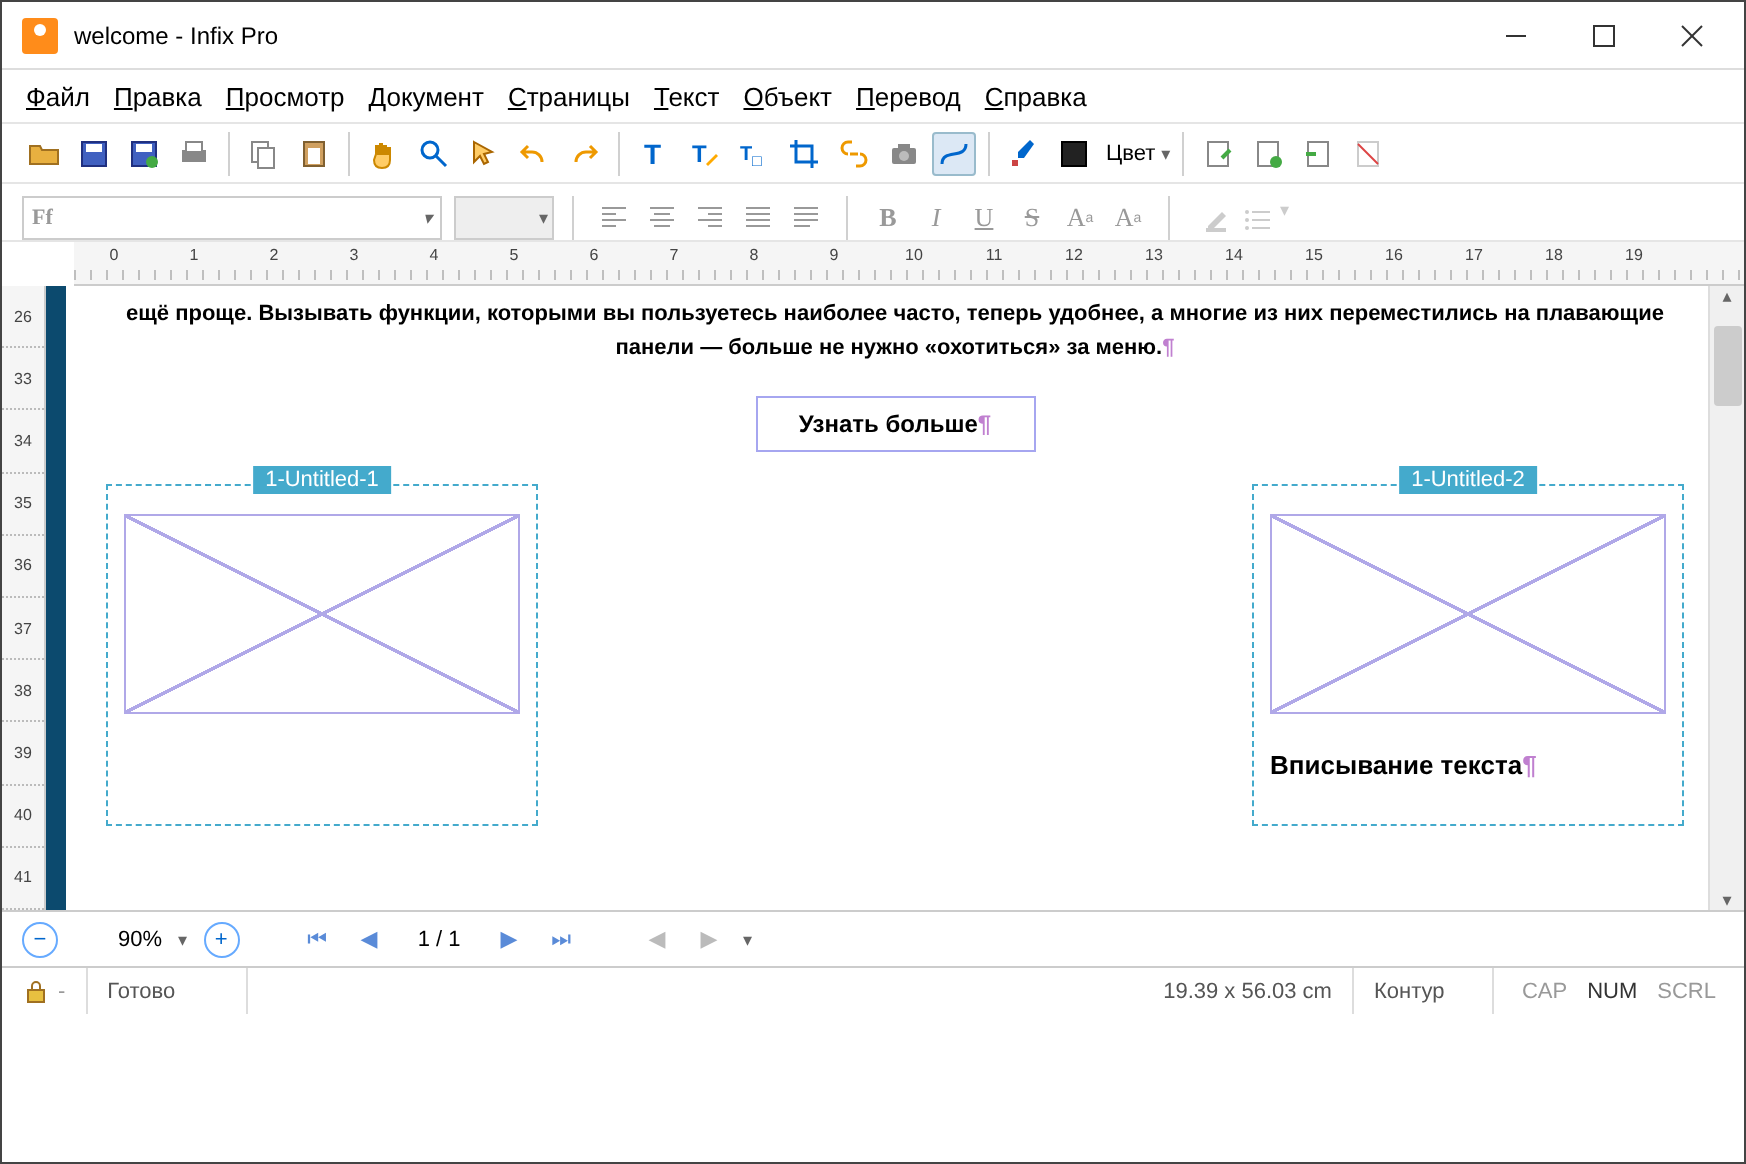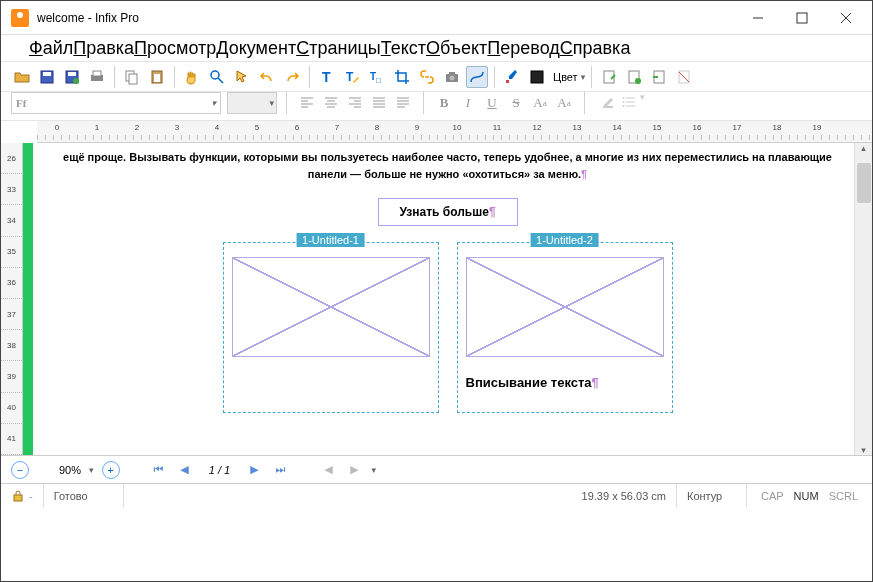--- a/index.html
+++ b/index.html
@@ -4,65 +4,65 @@
 <style>
 * { margin:0; padding:0; box-sizing:border-box; font-family:"Segoe UI",Tahoma,sans-serif; }
 body { background:#fff; width:873px; height:582px; overflow:hidden; border:1px solid #444; }
 .titlebar { height:34px; display:flex; align-items:center; padding:0 4px 0 10px; border-bottom:1px solid #ddd; }
 .titlebar-icon { width:18px; height:18px; background:#ff8c1a; border-radius:2px; margin-right:8px; position:relative; }
 .titlebar-icon::after { content:""; position:absolute; top:3px; left:6px; width:6px; height:6px; background:#fff; border-radius:50%; }
 .titlebar-title { font-size:12px; flex:1; }
 .winbtns { display:flex; gap:0; }
 .winbtn { width:44px; height:30px; display:flex; align-items:center; justify-content:center; font-size:14px; color:#333; }
 .winbtn svg { width:12px; height:12px; stroke:#333; stroke-width:1; fill:none; }
-.menubar { height:26px; display:flex; align-items:center; padding:0 28px; font-size:18px; }
+.menubar { height:26px; display:flex; align-items:center; gap:12px; padding:0 12px; font-size:13px; }
 .menubar span { cursor:default; }
 .menubar span u { text-decoration:underline; }
 .toolbar { height:30px; display:flex; align-items:center; gap:3px; padding:0 10px; border-top:1px solid #e5e5e5; }
 .sep { width:1px; height:22px; background:#d0d0d0; margin:0 3px; }
 .tbtn { width:22px; height:22px; display:flex; align-items:center; justify-content:center; border-radius:2px; }
 .tbtn svg { width:16px; height:16px; }
 .color-label { font-size:11px; margin-left:2px; }
-.fontrow { height:30px; display:flex; align-items:flex-start; gap:6px; padding:0 10px; border-top:1px solid #e5e5e5; border-bottom:1px solid #e5e5e5; }
+.fontrow { height:30px; display:flex; align-items:flex-end; gap:6px; padding:0 10px; border-top:1px solid #e5e5e5; border-bottom:1px solid #e5e5e5; }
 .fontsel { display:flex; align-items:center; width:210px; height:22px; border:1px solid #ccc; padding:0 4px; font-size:11px; color:#888; font-style:italic; justify-content:space-between; }
 .fontsize { width:50px; height:22px; border:1px solid #ccc; background:#eee; display:flex; align-items:center; justify-content:flex-end; padding-right:2px; }
 .drop { font-size:9px; color:#666; }
 .fbtns { display:flex; gap:2px; }
 .fbtn { width:22px; height:22px; display:flex; align-items:center; justify-content:center; font-size:13px; color:#999; font-family:Georgia,serif; }
 .fbtn.serif { font-family:"Times New Roman",serif; }
 .fbtn.u { text-decoration:underline; }
 .fbtn.s { text-decoration:line-through; }
 .ruler-h { height:22px; background:#f5f5f5; border-bottom:1px solid #ccc; margin-left:36px; position:relative; font-size:8px; color:#444; overflow:hidden; }
 .ruler-h .ticks { position:absolute; inset:0; background:repeating-linear-gradient(90deg,#888 0,#888 1px,transparent 1px,transparent 8px); opacity:.5; top:14px; height:5px; }
 .ruler-h .nums { position:absolute; top:2px; left:0; right:0; display:flex; }
 .ruler-h .nums span { width:40px; text-align:center; }
 .workspace { display:flex; height:312px; position:relative; }
 .ruler-v { width:22px; background:#f5f5f5; border-right:1px solid #ccc; font-size:8px; color:#444; display:flex; flex-direction:column; position:relative; }
 .ruler-v .vtick { flex:1; display:flex; align-items:center; justify-content:center; border-bottom:1px dotted #bbb; }
-.canvas-wrap { flex:1; background:#22c55e; position:relative; overflow:hidden; padding:0 10px; }
+.canvas-wrap { flex:1; background:#0c4a6e; position:relative; overflow:hidden; padding:0 10px; }
 .page { background:#fff; height:100%; padding:6px 20px 0; position:relative; }
 .bodytxt { font-size:11px; font-weight:700; text-align:center; line-height:1.5; }
 .pilcrow { color:#c080d0; }
 .learnmore { margin:16px auto; width:140px; height:28px; border:1px solid #a6a6f0; display:flex; align-items:center; justify-content:center; font-size:12px; font-weight:700; }
-.cards { display:flex; gap:18px; justify-content:center; margin-top:8px; }
+.cards { display:flex; gap:18px; justify-content:space-between; margin-top:8px; }
 .card { position:relative; width:216px; border:1px dashed #4ac; padding:8px; }
 .cardlabel { position:absolute; top:-10px; left:50%; transform:translateX(-50%); background:#4ac; color:#fff; font-size:11px; padding:1px 6px; }
 .imgbox { border:1px solid #b0a8e8; height:100px; position:relative; margin:6px 0 18px; }
 .imgbox::before, .imgbox::after { content:""; position:absolute; inset:0; }
 .imgbox::before { background:linear-gradient(to top right,transparent 49.5%,#b0a8e8 49.5%,#b0a8e8 50.5%,transparent 50.5%); }
 .imgbox::after { background:linear-gradient(to top left,transparent 49.5%,#b0a8e8 49.5%,#b0a8e8 50.5%,transparent 50.5%); }
 .cardtitle { font-size:13px; font-weight:700; margin:4px 0 14px; }
 .carddesc { font-size:10px; font-weight:700; text-align:center; }
 .card:nth-child(3) .cardlabel { top:-16px; }
 .vscroll { position:absolute; right:0; top:0; bottom:0; width:18px; background:#f0f0f0; border-left:1px solid #ddd; display:flex; flex-direction:column; align-items:center; justify-content:space-between; font-size:9px; color:#666; }
 .vscroll .thumb { width:14px; height:40px; background:#ccc; border-radius:2px; position:absolute; top:20px; }
 .navbar { height:28px; border-top:1px solid #ccc; display:flex; align-items:center; gap:8px; padding:0 10px; font-size:11px; }
 .navbtn { width:18px; height:18px; display:flex; align-items:center; justify-content:center; font-size:11px; }
 .zoomval { width:44px; text-align:right; }
-.pagein { width:36px; height:18px; border:none; text-align:center; font-size:11px;font-style:italic; }
+.pagein { width:36px; height:18px; border:none; text-align:center; font-size:11px; }
 .statusbar { height:24px; border-top:1px solid #ccc; display:flex; align-items:center; font-size:11px; color:#555; }
 .sbitem { padding:0 10px; border-right:1px solid #ddd; height:100%; display:flex; align-items:center; }
 .lock { width:14px; height:14px; margin-right:4px; }
 .statusbar .flex { flex:1; }
 .caps { display:flex; gap:10px; padding:0 14px; color:#999; }
 .caps .on { color:#333; }
 .fpbtns { display:flex; gap:1px; margin-left:4px; }
 .fpbtn { width:20px; height:20px; display:flex; align-items:center; justify-content:center; }
 .fpbtn svg { width:14px; height:14px; }
 </style>

